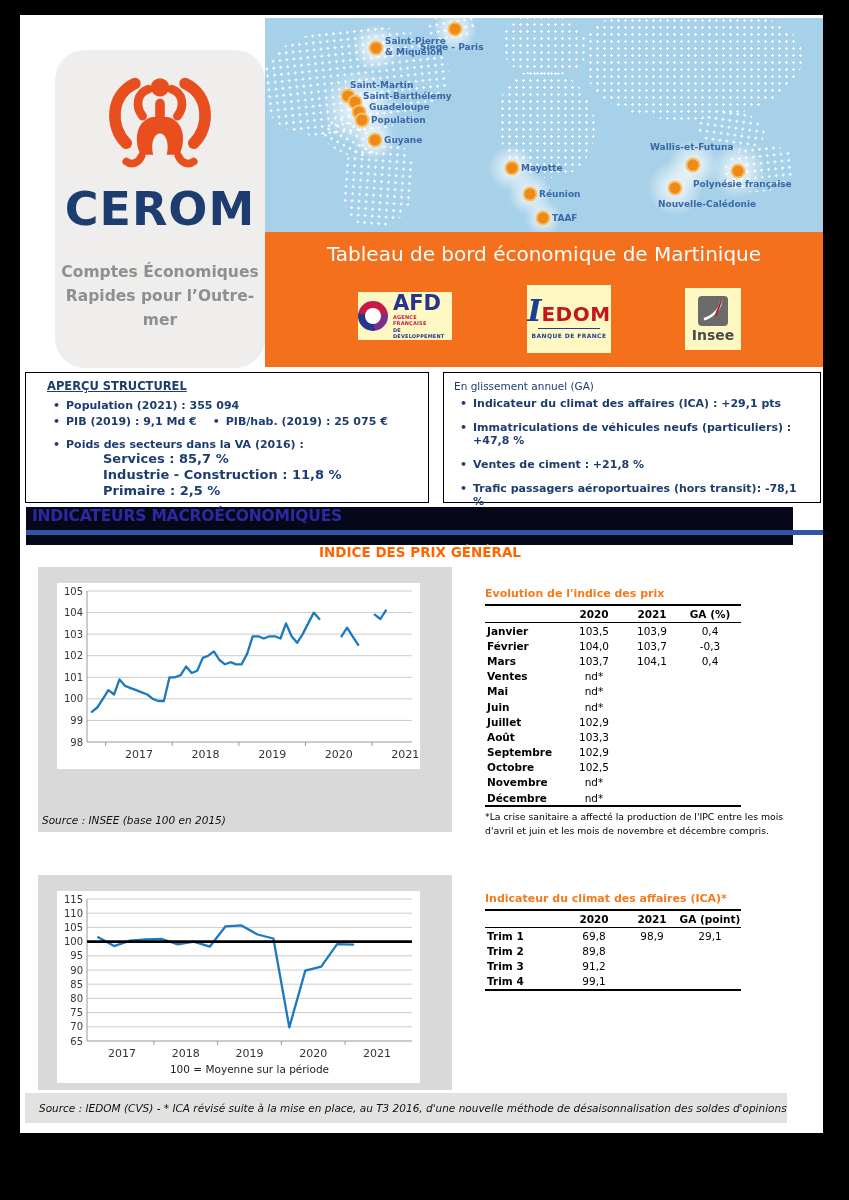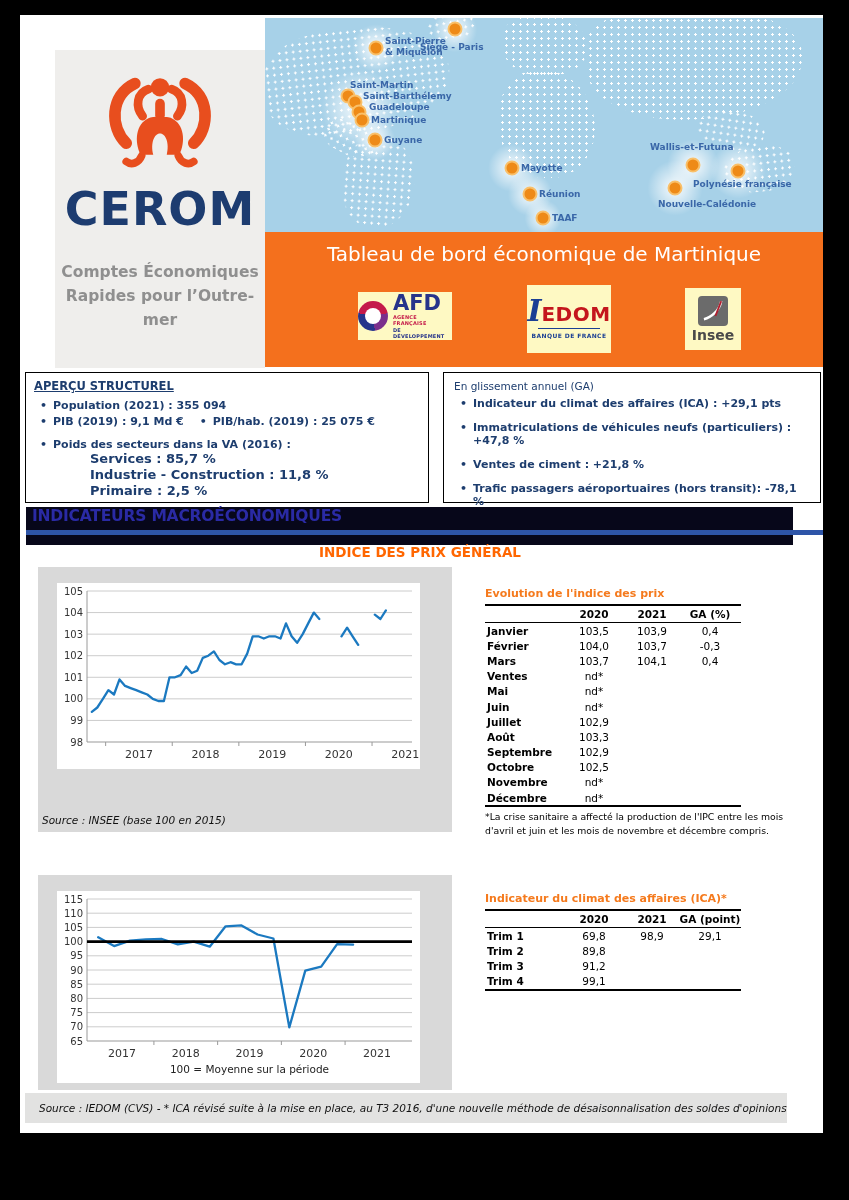--- a/index.html
+++ b/index.html
@@ -1,21 +1,21 @@
 <!DOCTYPE html>
 <html><head>
 <meta charset="utf-8">
 <style>
   html,body{margin:0;padding:0;background:#000;}
   body{width:849px;height:1200px;position:relative;overflow:hidden;
        font-family:"DejaVu Sans", sans-serif;-webkit-font-smoothing:antialiased;}
   .page{position:absolute;left:20px;top:15px;width:803px;height:1118px;background:#fff;}
 
   
-  .brand{position:absolute;left:35px;top:35px;width:210px;height:318px;background:#efeeec;text-align:center;}
+  .brand{position:absolute;left:35px;top:35px;width:210px;height:318px;background:#efeeec;text-align:center;border-radius:30px;}
   .brand .mark{margin-top:18px;}
   .brand .cerom{font-size:46px;font-weight:800;color:#1d3c70;letter-spacing:1px;line-height:1;margin-top:6px;}
   .brand .sub{margin-top:28px;font-size:15.5px;font-weight:bold;color:#8f8f8f;line-height:1.55;}
 
   
   .map{position:absolute;left:245px;top:3px;width:558px;height:214px;background:#a7d1e8;overflow:hidden;}
   .continent{position:absolute;background-image:radial-gradient(#ffffff 1.25px, rgba(255,255,255,0) 1.35px);background-size:7px 7px;}
   .glow{position:absolute;background:radial-gradient(circle, rgba(255,255,255,.92) 0%, rgba(255,255,255,0) 65%);transform:translate(-50%,-50%);border-radius:50%;}
   .marker{position:absolute;width:11px;height:11px;border-radius:50%;background:#ee8a17;border:2px solid #f9c06a;transform:translate(-50%,-50%);}
   .map-label{position:absolute;font-size:9px;line-height:1.2;font-weight:bold;color:#3a67a8;white-space:pre-line;}
@@ -36,21 +36,21 @@
   .iedom-i{font-family:"DejaVu Serif",serif;font-style:italic;font-size:30px;color:#1b3f94;font-weight:bold;line-height:.8;}
   .iedom-edom{font-size:20px;font-weight:800;color:#c4161c;letter-spacing:.5px;}
   .iedom-rule{width:62px;height:1px;background:#1b3f94;margin:1px 0 2px 0;}
   .iedom-cap{font-size:6px;font-weight:bold;color:#1b3f94;letter-spacing:.4px;}
   .insee-card{left:420px;top:56px;width:56px;height:62px;flex-direction:column;gap:2px;}
   .insee-sq{width:30px;height:30px;background:#6b6b6b;border-radius:4px;display:flex;align-items:center;justify-content:center;}
   .insee-name{font-size:14px;font-weight:bold;color:#4a4a4a;line-height:1;}
 
   
   .ibox{position:absolute;border:1px solid #000;background:#fff;color:#1d3d6e;}
-  .ibox-left{left:5px;top:357px;width:404px;height:131px;padding:6px 8px;box-sizing:border-box;}
+  .ibox-left{left:5px;top:357px;width:404px;height:131px;padding:6px 21px;box-sizing:border-box;}
   .ibox-right{left:423px;top:357px;width:378px;height:131px;padding:6px 10px;box-sizing:border-box;}
   .ibox .btitle{font-size:11.5px;font-weight:bold;text-decoration:underline;}
   .ibox .bsub{font-size:10.5px;margin-top:1px;}
   .brow{display:flex;align-items:flex-start;font-size:11px;font-weight:bold;margin-top:3px;}
   .brow .dot{margin:0 6px 0 6px;font-size:11px;}
   .sublist{margin-left:56px;font-size:13px;font-weight:bold;line-height:1.22;}
   .ibox-right .brow{margin-top:0;}
   .ibox-right .items .brow{margin-bottom:11px;}
 
   
@@ -138,21 +138,21 @@
 &amp; Miquelon</div>
       <div class="marker" style="left: 190px; top: 11px;"></div>
       <div class="map-label" style="left: 155px; top: 24px;">Siège - Paris</div>
       <div class="marker" style="left: 83px; top: 78px;"></div>
       <div class="map-label" style="left: 85px; top: 62px;">Saint-Martin</div>
       <div class="marker" style="left: 90px; top: 84px;"></div>
       <div class="map-label" style="left: 98px; top: 73px;">Saint-Barthélemy</div>
       <div class="marker" style="left: 94px; top: 94px;"></div>
       <div class="map-label" style="left: 104px; top: 84px;">Guadeloupe</div>
       <div class="marker" style="left: 97px; top: 102px;"></div>
-      <div class="map-label" style="left: 106px; top: 97px;">Martinique</div>
+      <div class="map-label" style="left: 106px; top: 97px;">Population</div>
       <div class="marker" style="left: 110px; top: 122px;"></div>
       <div class="map-label" style="left: 119px; top: 117px;">Guyane</div>
       <div class="marker" style="left: 247px; top: 150px;"></div>
       <div class="map-label" style="left: 256px; top: 145px;">Mayotte</div>
       <div class="marker" style="left: 265px; top: 176px;"></div>
       <div class="map-label" style="left: 274px; top: 171px;">Réunion</div>
       <div class="marker" style="left: 278px; top: 200px;"></div>
       <div class="map-label" style="left: 287px; top: 195px;">TAAF</div>
       <div class="marker" style="left: 428px; top: 147px;"></div>
       <div class="map-label" style="left: 385px; top: 124px;">Wallis-et-Futuna</div>

